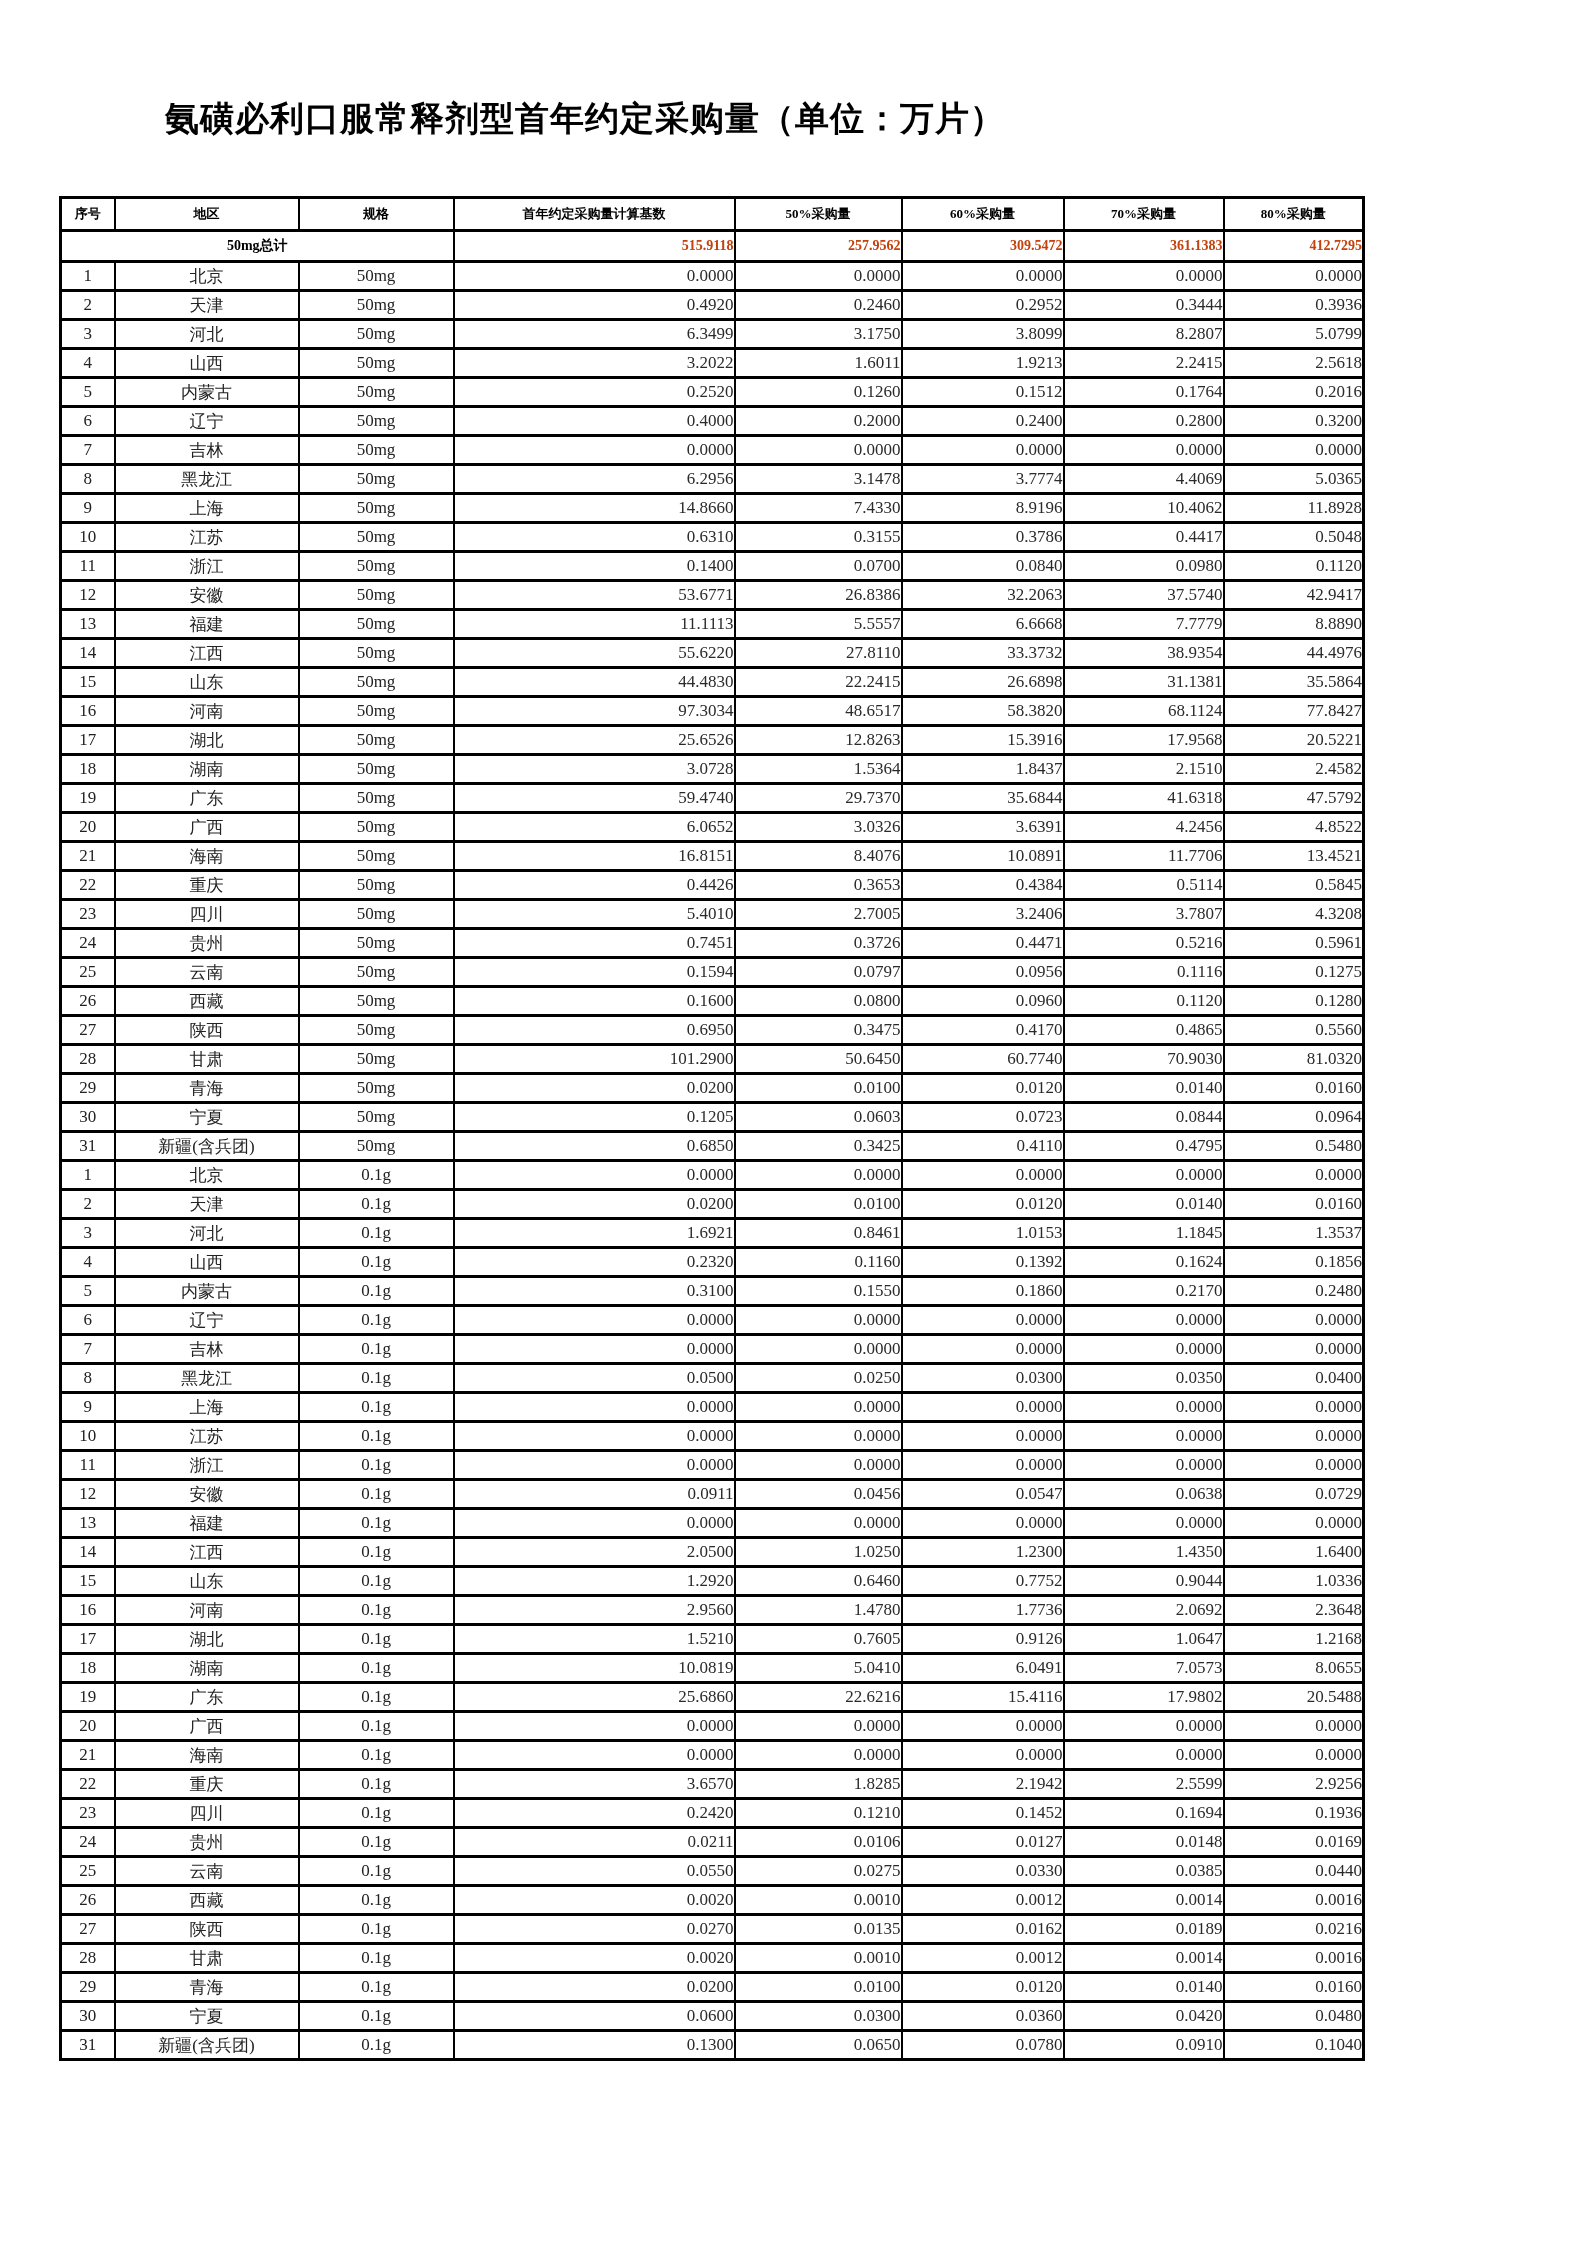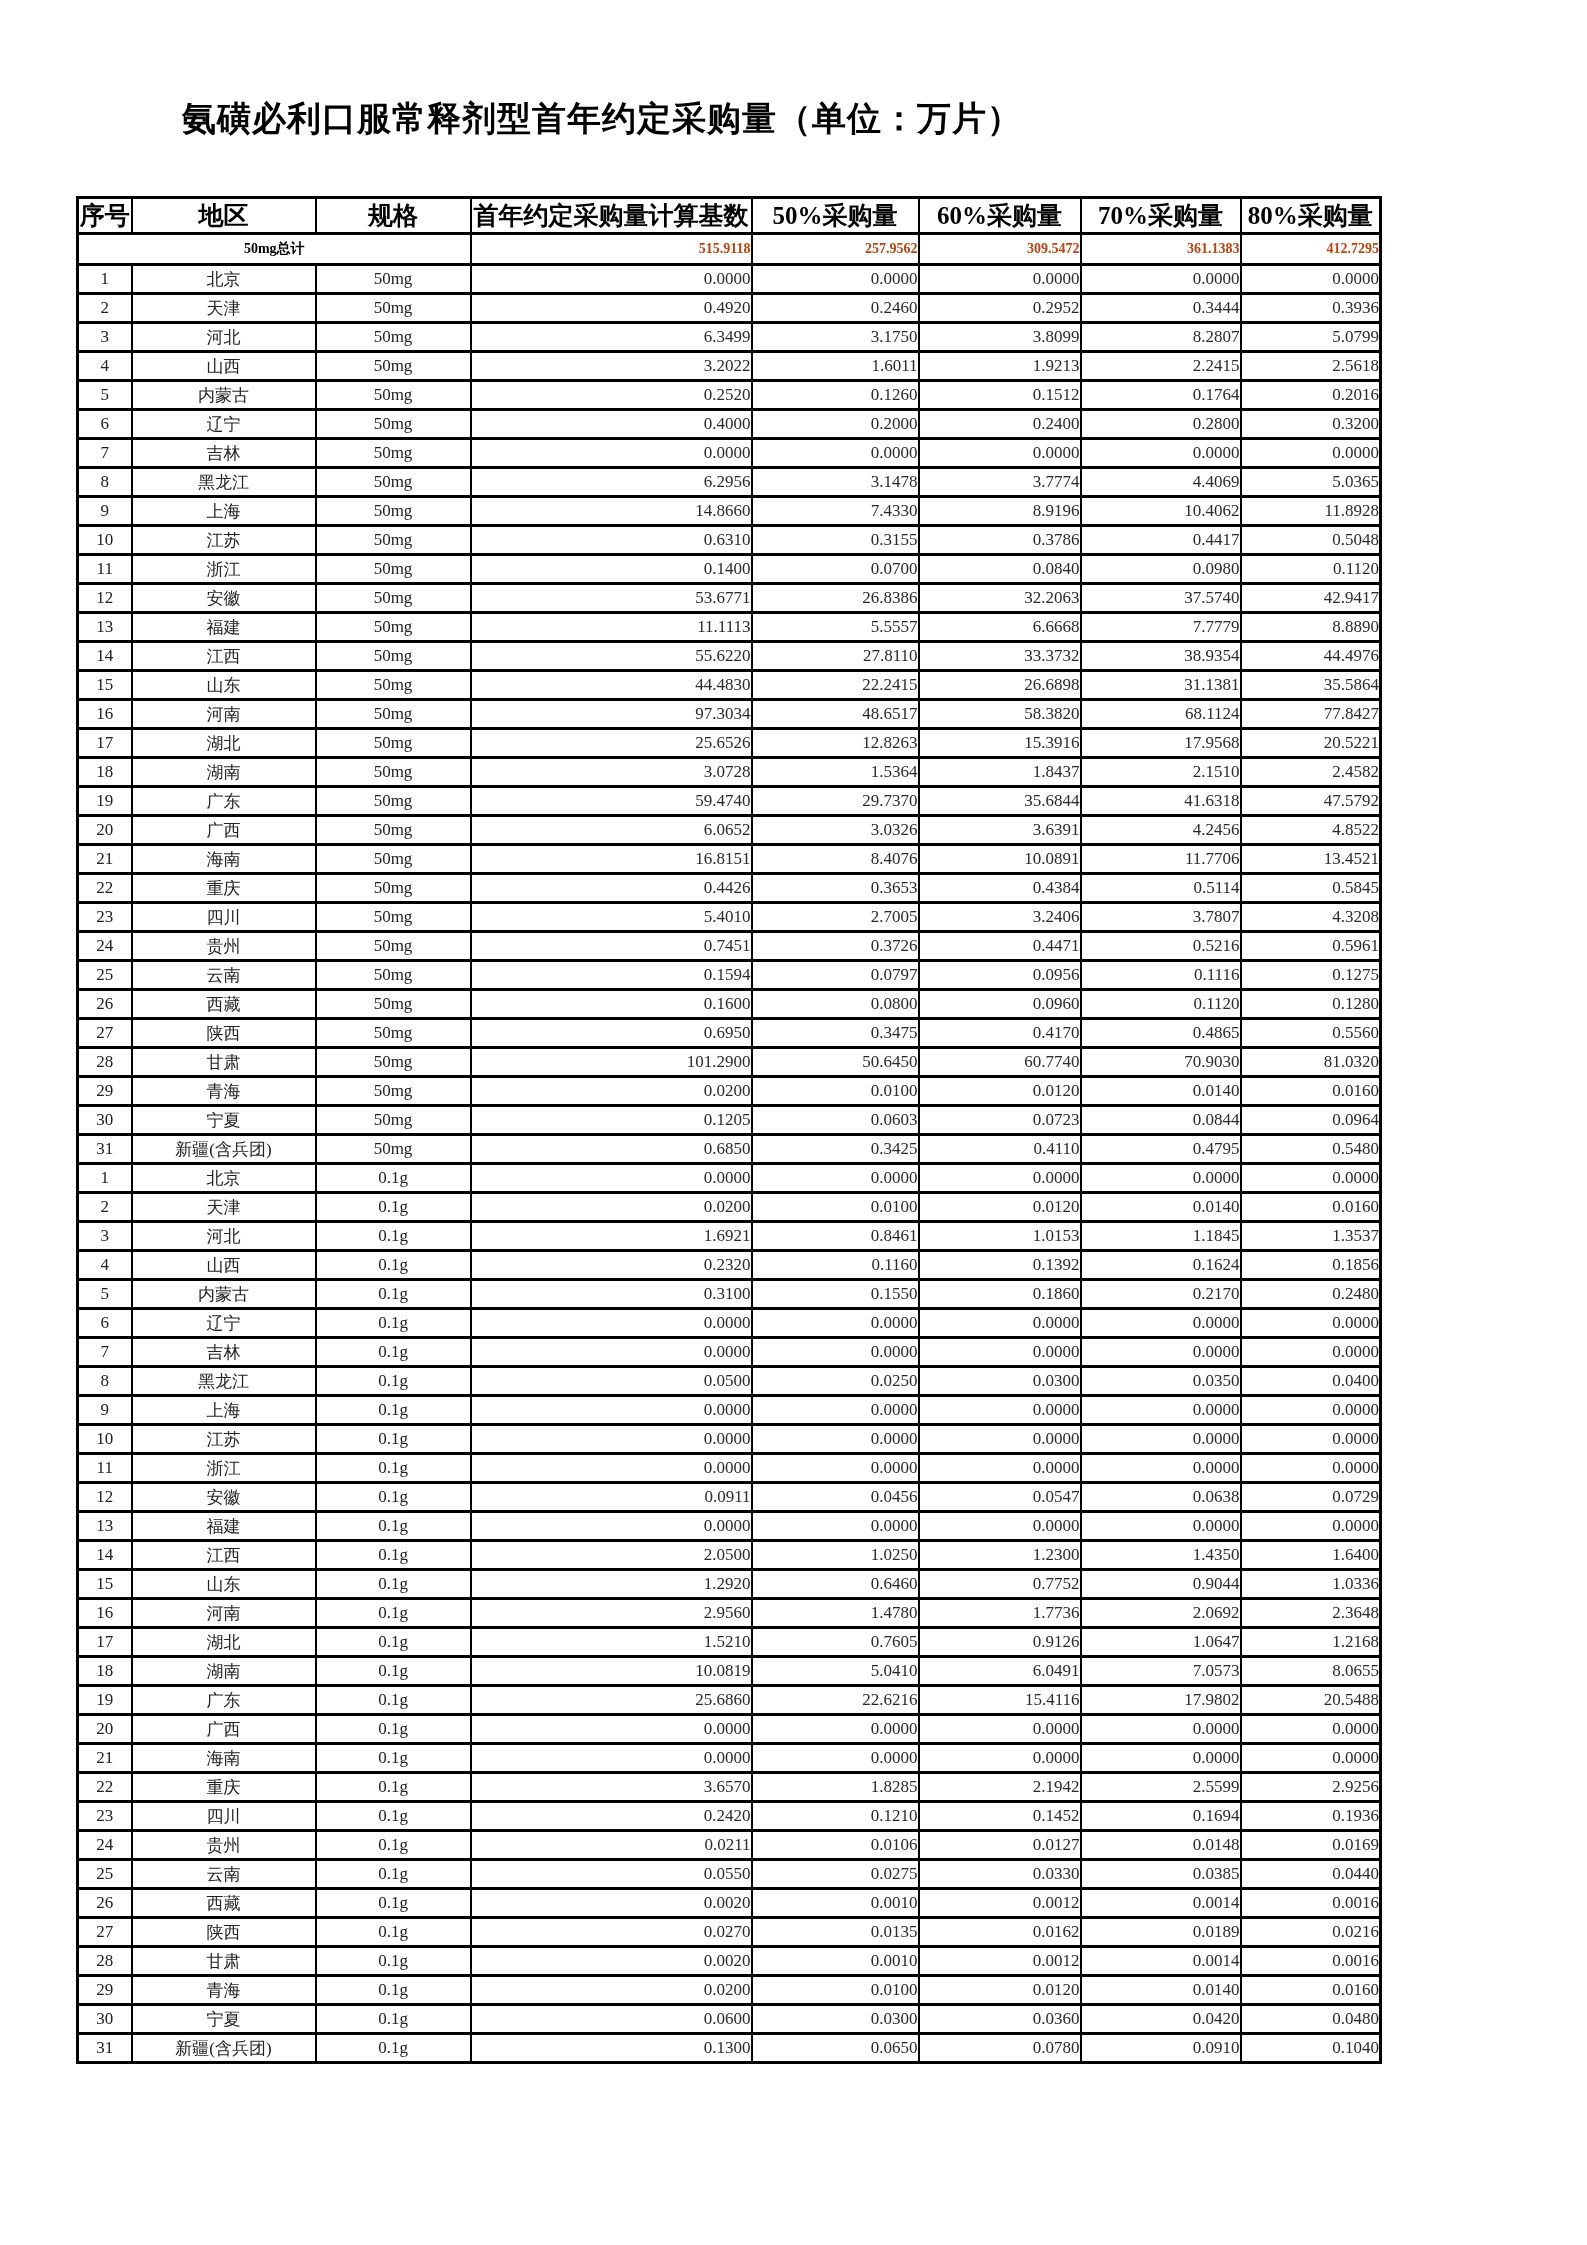--- a/index.html
+++ b/index.html
@@ -8,21 +8,21 @@
     background: #ffffff;
   }
   body {
     width: 1587px;
     min-height: 2245px;
     font-family: "Liberation Serif", "DejaVu Serif", serif;
     color: #000;
   }
   .page {
     width: 1052px;
-    margin-left: 76px;
+    margin-left: 59px;
     padding-top: 96px;
   }
   h1.title {
     margin: 0 0 54px 0;
     font-size: 34px;
     line-height: 46px;
     font-weight: bold;
     text-align: center;
     color: #000;
     letter-spacing: 1px;
@@ -38,21 +38,21 @@
   table.grid td {
     border: solid #000;
     border-width: 3px 2px;
     padding: 0;
     overflow: hidden;
     white-space: nowrap;
     box-sizing: border-box;
   }
   table.grid th {
     height: 33px;
-    font-size: 25px;
+    font-size: 13px;
     font-weight: bold;
     text-align: center;
     vertical-align: middle;
   }
   table.grid td {
     height: 29px;
     font-size: 17px;
     vertical-align: middle;
   }
   td.ctr { text-align: center; color: #222; }

